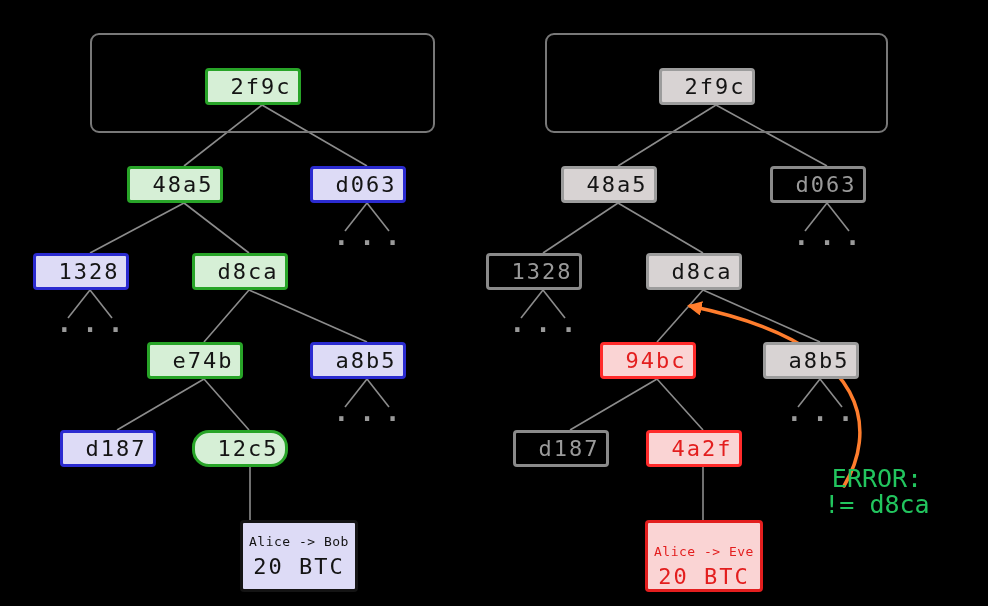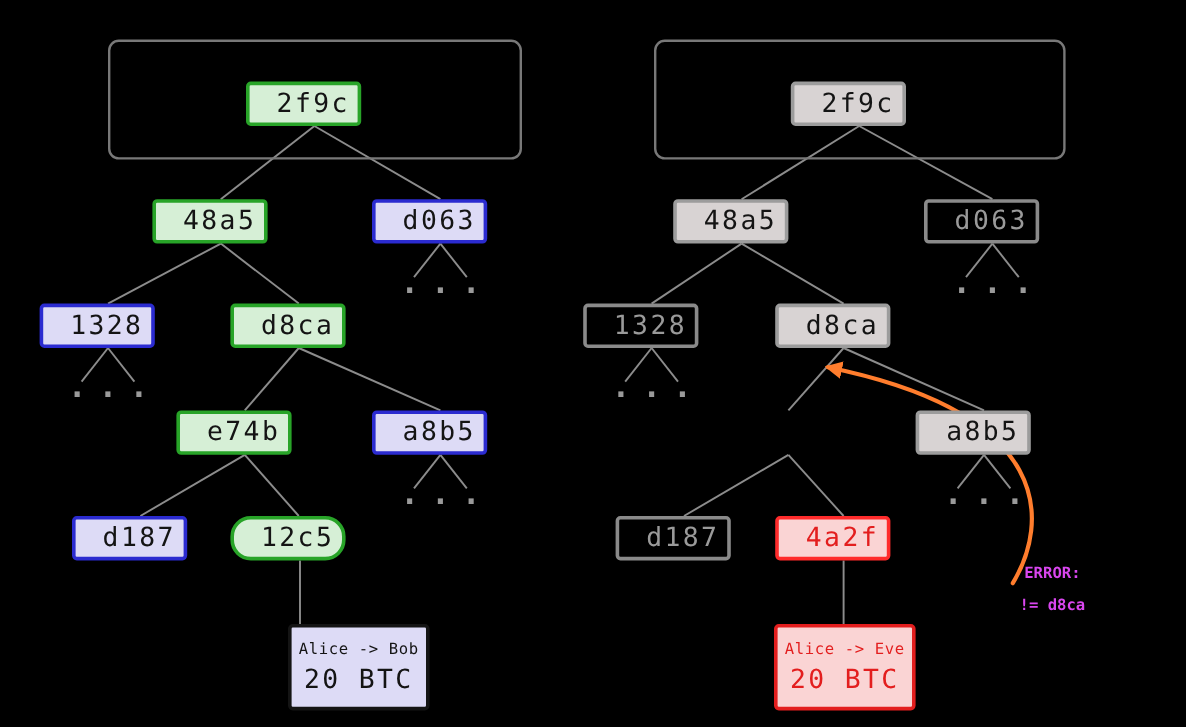--- a/index.html
+++ b/index.html
@@ -30,21 +30,21 @@
     display:flex; flex-direction:column; align-items:center; justify-content:center; gap:5px;
   }
   .leaf .l1 { font-size:13px; letter-spacing:0.5px; }
   .leaf .l2 { font-size:22px; letter-spacing:2px; }
   .dots {
     position:absolute; width:90px; text-align:center; color:#9a9a9a;
     font-size:26px; font-weight:bold; letter-spacing:10px;
   }
   .errtext {
     position:absolute; left:777px; top:466px; width:200px; text-align:center;
-    color:#d946ef; font-weight:bold; font-size:13px; line-height:26px;
+    color:#22c55e; font-weight:normal; font-size:25px; line-height:26px;
   }
 </style>
 </head>
 <body>
 
 <div class="canvas">
 
   <svg class="wires" width="988" height="606">
     <defs>
       <marker id="ah" viewBox="0 0 10 10" refX="8" refY="5" markerWidth="4.2" markerHeight="4.2" orient="auto">
@@ -107,25 +107,26 @@
   <div class="leaf blue" style="left:192px; top:520px;margin-left:48px;">
     <span class="l1">Alice -&gt; Bob</span>
     <span class="l2">20 BTC</span>
   </div>
 
   <div class="node glight" style="left:659px; top:68px;">2f9c</div>
   <div class="node glight" style="left:561px; top:166px;">48a5</div>
   <div class="node gdark" style="left:770px; top:166px;">d063</div>
   <div class="node gdark" style="left:486px; top:253px;">1328</div>
   <div class="node glight" style="left:646px; top:253px;">d8ca</div>
+  <div class="node red" style="left:600px; top:342px;">94bc</div>
   <div class="node glight" style="left:763px; top:342px;">a8b5</div>
   <div class="node gdark" style="left:513px; top:430px;">d187</div>
   <div class="node red" style="left:646px; top:430px;text-align:right;">4a2f</div>
 
-  <div class="leaf red" style="left:645px; top:520px;">
+  <div class="leaf red" style="left:645px; top:520px;justify-content:flex-end;">
     <span class="l1">Alice -&gt; Eve</span>
     <span class="l2">20 BTC</span>
   </div>
 
   <span class="dots" style="left:327px; top:221px;">...</span>
   <span class="dots" style="left:50px;  top:308px;">...</span>
   <span class="dots" style="left:327px; top:397px;">...</span>
   <span class="dots" style="left:787px; top:221px;">...</span>
   <span class="dots" style="left:503px; top:308px;">...</span>
   <span class="dots" style="left:780px; top:397px;">...</span>

